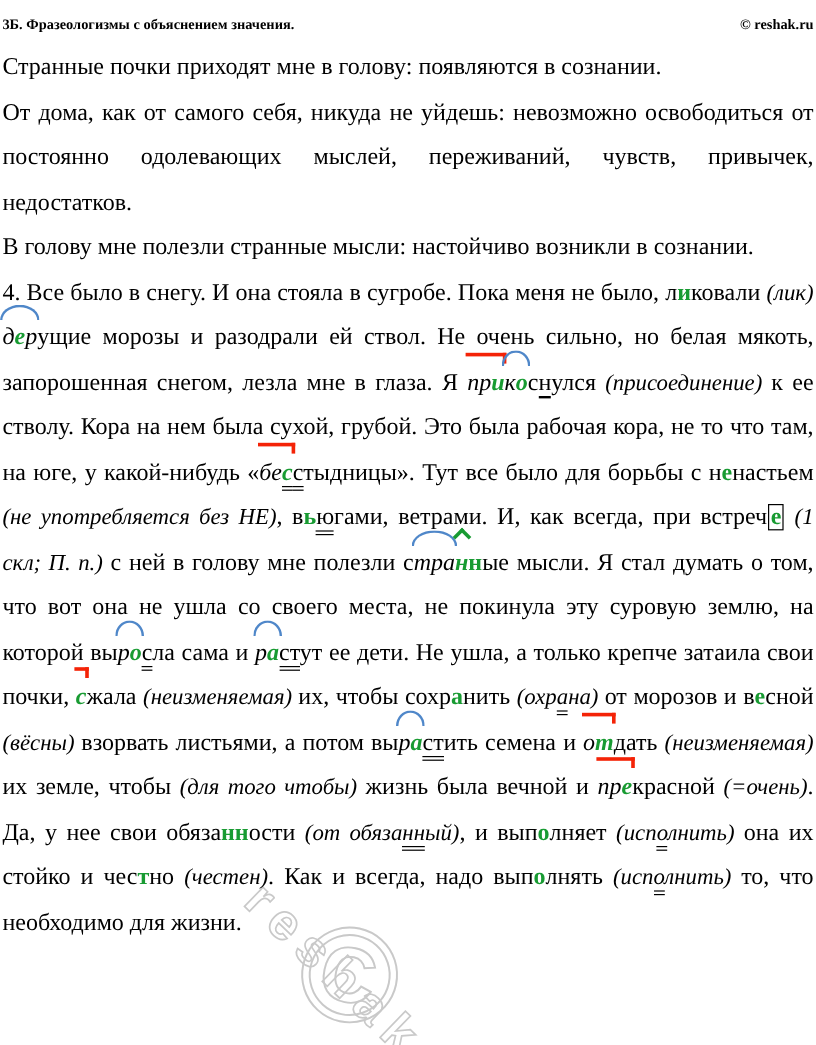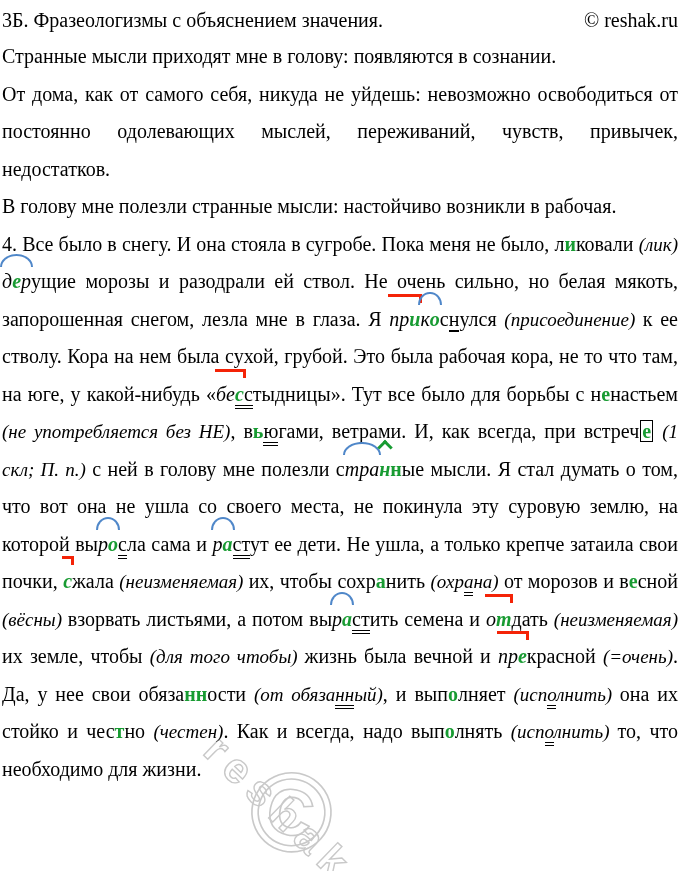--- a/index.html
+++ b/index.html
@@ -4,21 +4,21 @@
 <style>
   html,body { margin:0; padding:0; background:#ffffff; }
   body {
     width:680px; height:871px; overflow:hidden; position:relative;
     font-family:"Liberation Serif","DejaVu Serif",serif; color:#000;
   }
   .page { position:relative; width:680px; height:871px; box-sizing:border-box; padding:2px 2px 0 2px; }
   .content { position:relative; z-index:1; }
   .header-row {
     display:flex; justify-content:space-between; align-items:flex-end;
-    font-size:20px; line-height:36px;
+    font-size:12px; line-height:36px;font-weight:bold;
   }
   .para { margin:0; font-size:20px; line-height:37.5px; text-align:justify; }
   .it { font-style:italic; font-size:19px; }
   .g  { color:#189b32; font-weight:bold; }
   .u1 { border-bottom:2px solid #000; }
   .u2 { border-bottom:4px double #000; }
   .box {
     display:inline-block; border:1.5px solid #000; padding:0 1px; margin:0 1px;
     line-height:20px;
   }
@@ -55,19 +55,19 @@
 
 <div class="page">
   <div class="wm wm-text">reshak.ru</div>
   <div class="wm wm-symbol">©</div>
   <div class="content">
     <div class="header-row">
       <span>3Б. Фразеологизмы с объяснением значения.</span>
       <span>© reshak.ru</span>
     </div>
     <div id="doc">
-        <p class="para"><span>Странные мысли приходят мне в голову: появляются в сознании.</span></p>
+        <p class="para"><span>Странные почки приходят мне в голову: появляются в сознании.</span></p>
         <p class="para"><span>От дома, как от самого себя, никуда не уйдешь: невозможно освободиться от постоянно одолевающих мыслей, переживаний, чувств, привычек, недостатков.</span></p>
-        <p class="para"><span>В голову мне полезли странные мысли: настойчиво возникли в рабочая.</span></p>
+        <p class="para"><span>В голову мне полезли странные мысли: настойчиво возникли в сознании.</span></p>
         <p class="para"><span>4. Все было в снегу. И она стояла в сугробе. Пока меня не было, л</span><span class="g">и</span><span>ковали </span><span class="it">(лик) </span><span class="m-arc"><span>д</span><span class="g">е</span><span>р</span></span><span>ущие морозы и разодрали ей ствол. Не очень сильно, но белая мякоть, запорошенная снегом, лезла мне в глаза. Я </span><span class="m-pre"><span>пр</span><span class="g">и</span></span><span class="m-arc"><span>к</span><span class="g">о</span></span><span>с</span><span class="u1">н</span><span>улся </span><span class="it">(присоединение) </span><span>к ее стволу. Кора на нем была сухой, грубой. Это была рабочая кора, не то что там, на юге, у какой-нибудь «</span><span class="m-pre"><span>бе</span><span class="g u2">с</span></span><span class="u2">с</span><span>тыдницы». Тут все было для борьбы с н</span><span class="g">е</span><span>настьем </span><span class="it">(не употребляется без НЕ)</span><span>, в</span><span class="g">ь</span><span class="u2">ю</span><span>гами, ветрами. И, как всегда, при встреч</span><span class="g box">е</span><span> </span><span class="it">(1 скл; П. п.)</span><span> с ней в голову мне полезли с</span><span class="m-arc"><span>тра</span></span><span class="m-car"><span class="g">н</span></span><span class="g">н</span><span>ые мысли. Я стал думать о том, что вот она не ушла со своего места, не покинула эту суровую землю, на которой вы</span><span class="m-arc"><span>р</span><span class="g">о</span></span><span class="u2">с</span><span>ла сама и </span><span class="m-arc"><span>р</span><span class="g">а</span></span><span class="u2">ст</span><span>ут ее дети. Не ушла, а только крепче затаила свои почки, </span><span class="m-pre"><span class="g">с</span></span><span>жала </span><span class="it">(неизменяемая) </span><span>их, чтобы сохр</span><span class="g">а</span><span>нить </span><span class="it">(охр</span><span class="it u2">а</span><span class="it">на) </span><span>от морозов и в</span><span class="g">е</span><span>сной </span><span class="it">(вёсны) </span><span>взорвать листьями, а потом вы</span><span class="m-arc"><span>р</span><span class="g">а</span></span><span class="u2">ст</span><span>ить семена и </span><span class="m-pre"><span>о</span><span class="g">т</span></span><span>дать </span><span class="it">(неизменяемая) </span><span>их земле, чтобы </span><span class="it">(для того чтобы) </span><span>жизнь была вечной и </span><span class="m-pre"><span>пр</span><span class="g">е</span></span><span>красной </span><span class="it">(=очень)</span><span>. Да, у нее свои обяза</span><span class="g">нн</span><span>ости </span><span class="it">(от обяза</span><span class="it u2">нн</span><span class="it">ый)</span><span>, и вып</span><span class="g">о</span><span>лняет </span><span class="it">(исп</span><span class="it u2">о</span><span class="it">лнить) </span><span>она их стойко и чес</span><span class="g">т</span><span>но </span><span class="it">(честен)</span><span>. Как и всегда, надо вып</span><span class="g">о</span><span>лнять </span><span class="it">(исп</span><span class="it u2">о</span><span class="it">лнить) </span><span>то, что необходимо для жизни.</span></p>
       </div>
   </div>
 </div>
 
 </body></html>

